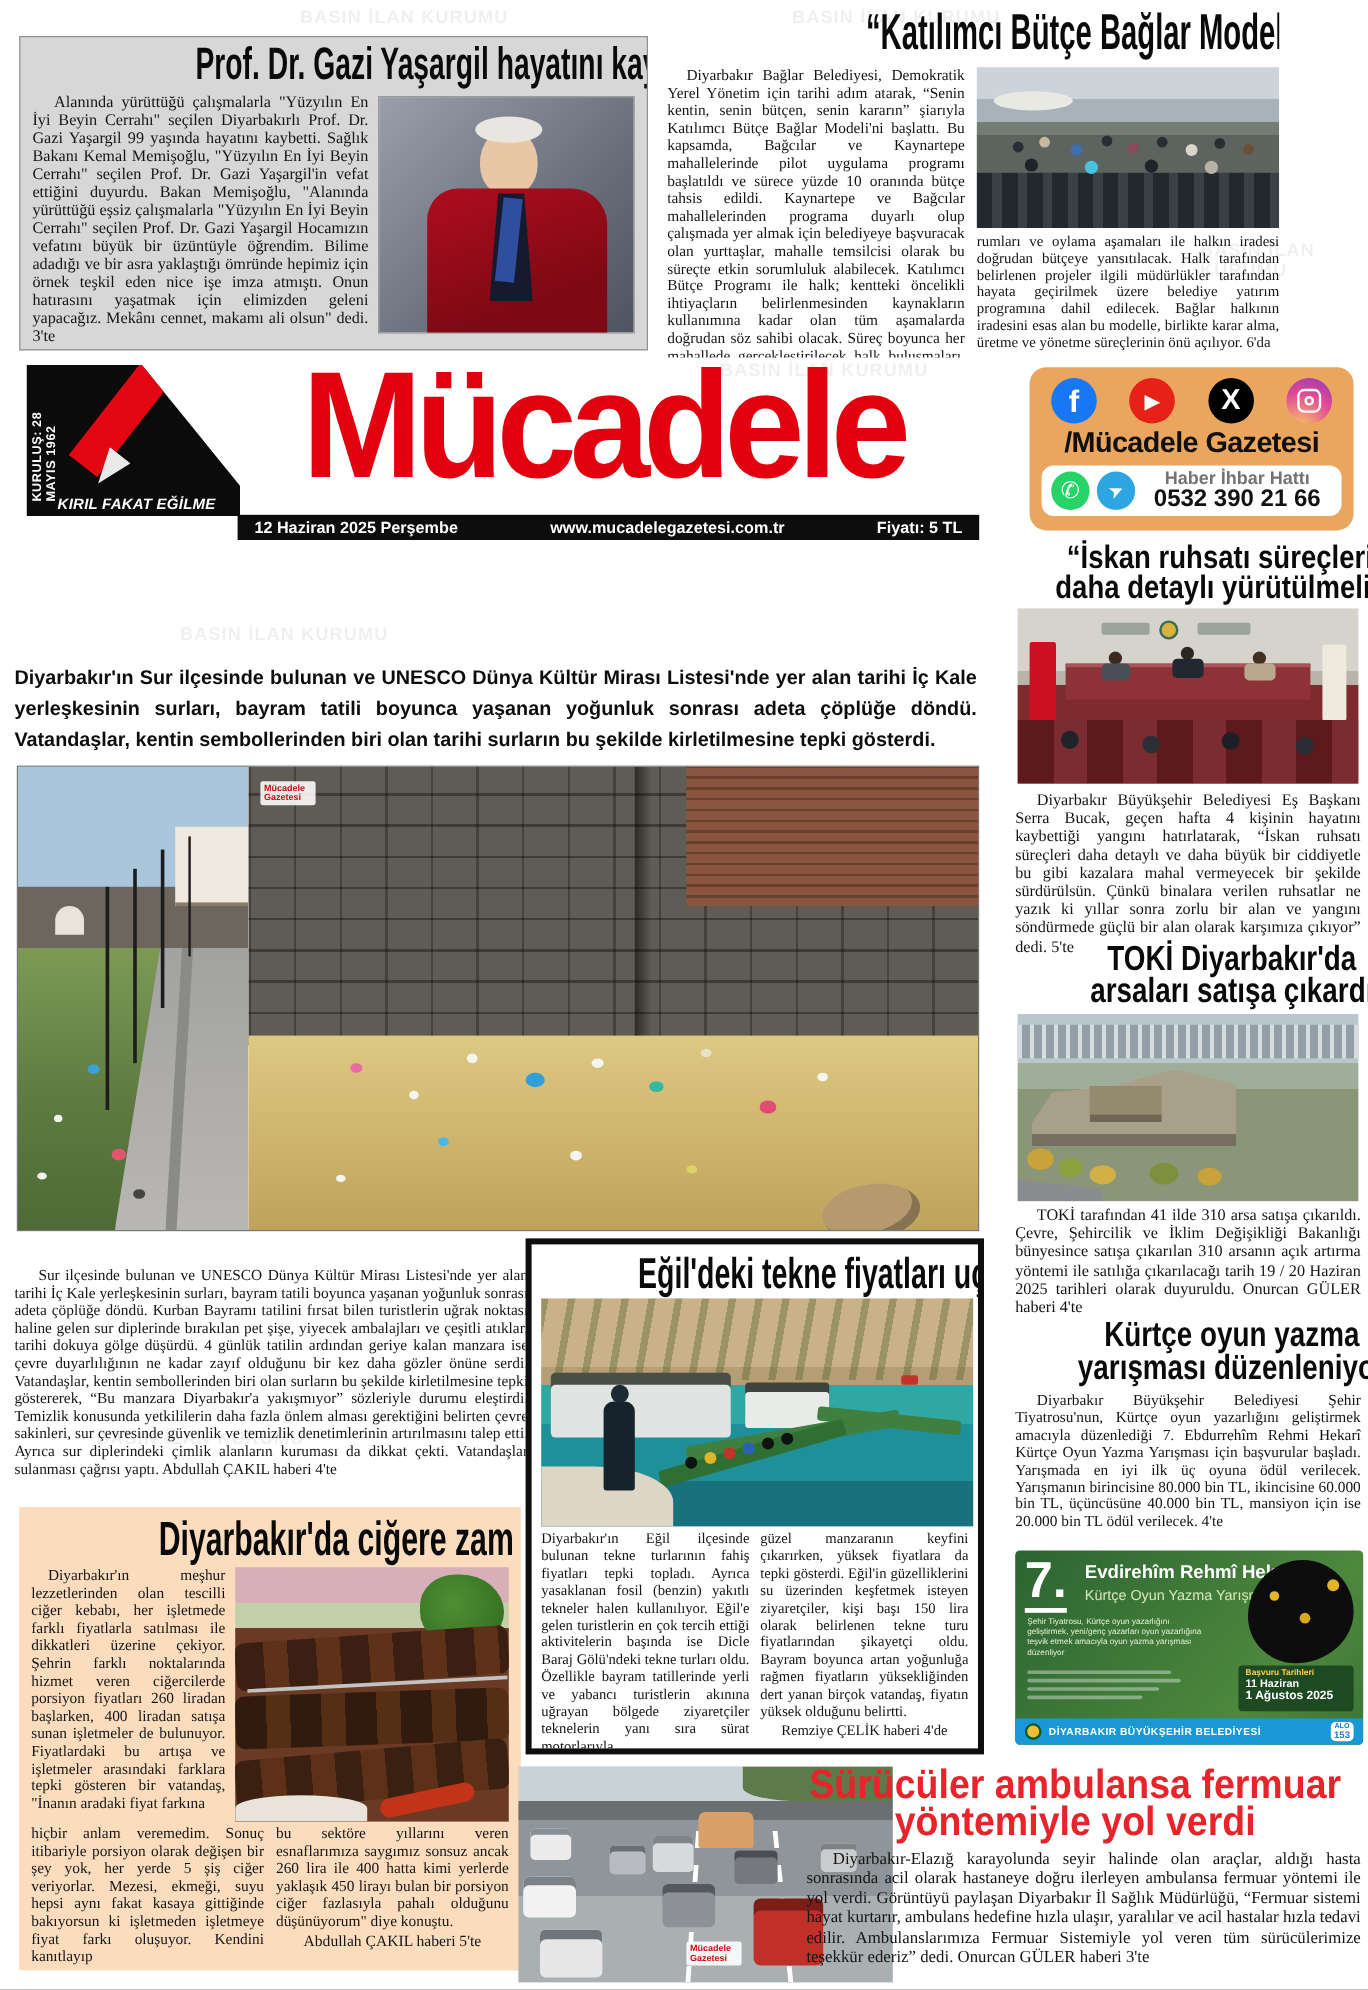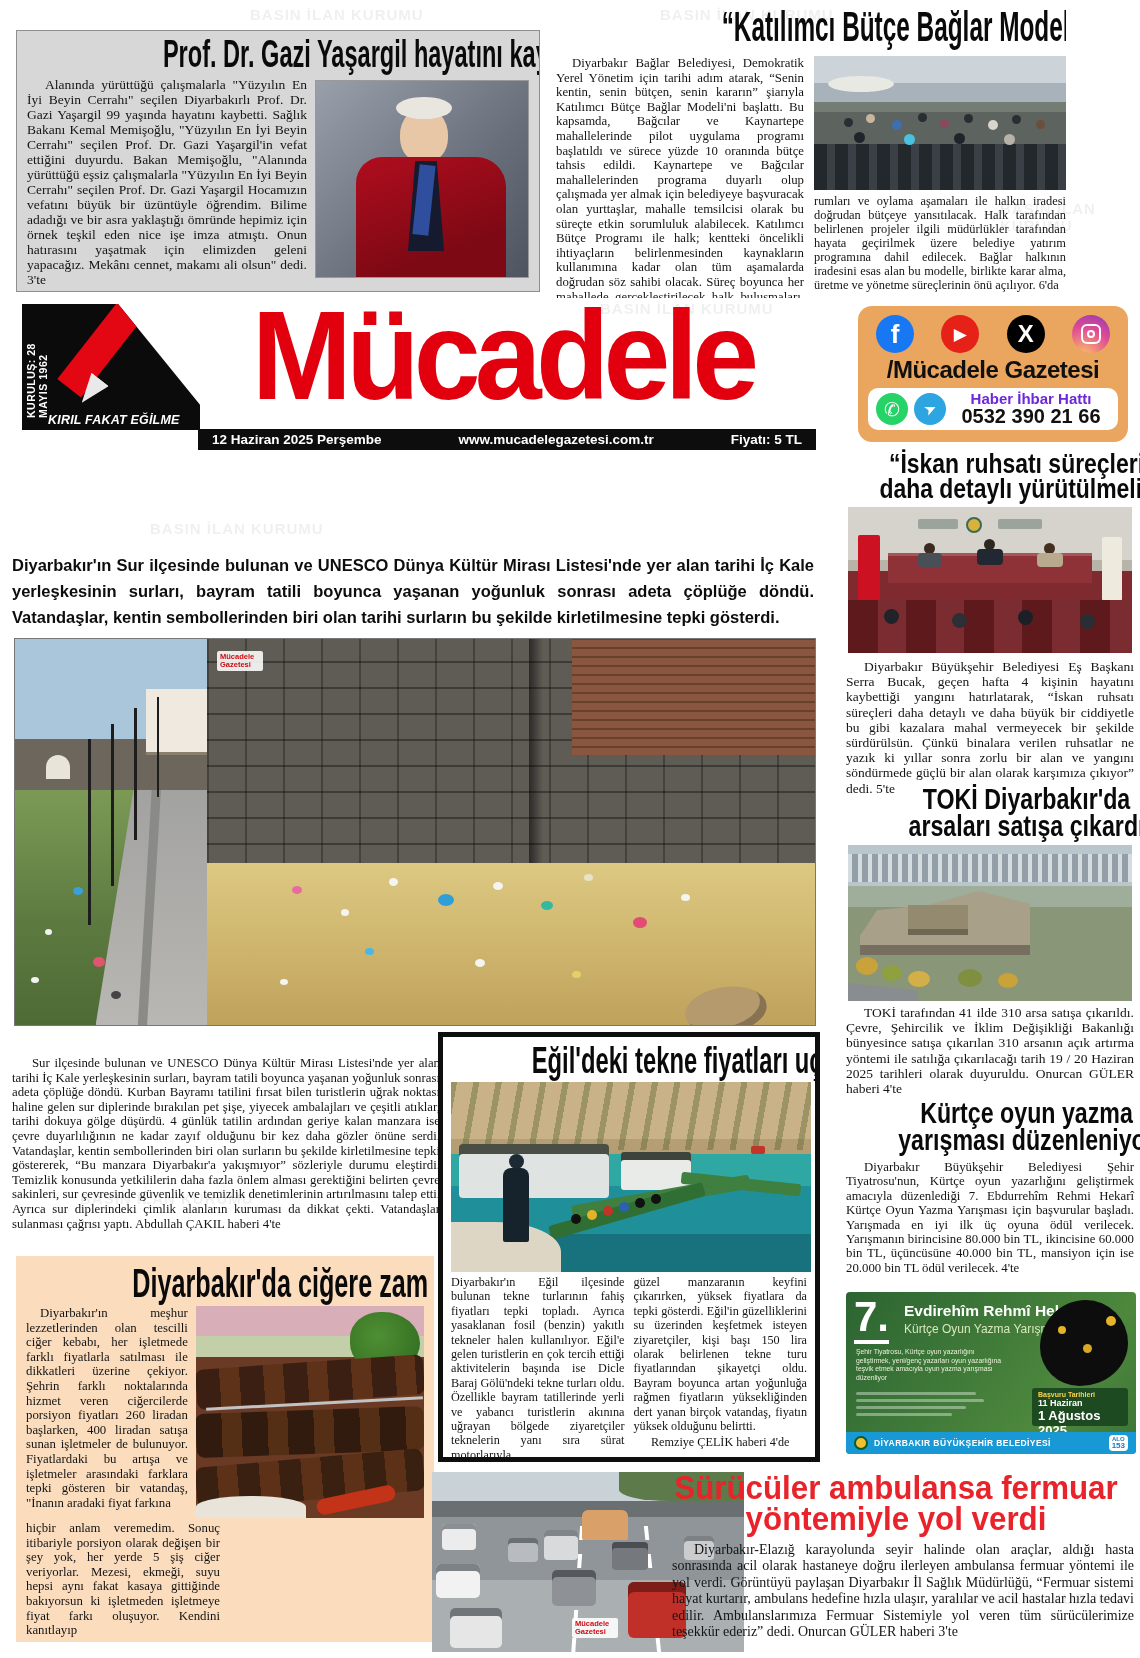--- a/index.html
+++ b/index.html
@@ -163,21 +163,21 @@
     </div>
     <div class="handle s b">/Mücadele Gazetesi</div>
     <div class="pill">
       <div class="cir" style="width:32px;height:32px;background:#25d366;font-size:19px">
           <span>✆</span>
         </div>
       <div class="cir" style="width:32px;height:32px;background:#2ca5e0;font-size:15px">
           <span style="transform:rotate(-25deg)">➤</span>
         </div>
       <div class="txt">
-        <div class="s b" style="font-size:15px;color:#6d28d9">Haber İhbar Hattı</div>
+        <div class="s b" style="font-size:15px;color:#737373">Haber İhbar Hattı</div>
         <div class="s b" style="font-size:20px;color:#111">0532 390 21 66</div>
       </div>
     </div>
   </div>
 
   <div class="lede s b jt">Diyarbakır'ın Sur ilçesinde bulunan ve UNESCO Dünya Kültür Mirası Listesi'nde yer alan tarihi İç Kale yerleşkesinin surları, bayram tatili boyunca yaşanan yoğunluk sonrası adeta çöplüğe döndü. Vatandaşlar, kentin sembollerinden biri olan tarihi surların bu şekilde kirletilmesine tepki gösterdi.</div>
 
   <div class="ph" style="left:14px;top:638px;width:802px;height:388px;display:flex;border:1px solid #777">
 
     <div style="position:relative;width:192px;height:100%;overflow:hidden">
@@ -241,20 +241,24 @@
         <div class="abs" style="left:0;top:56px;width:100%;height:40px;background:repeating-linear-gradient(90deg,#3a1f12 0 24px,#5d3219 24px 44px);border-radius:8px;transform:rotate(-4deg)"></div>
         <div class="abs" style="left:0;top:104px;width:100%;height:44px;background:repeating-linear-gradient(90deg,#311a0e 0 26px,#552e16 26px 46px);border-radius:8px;transform:rotate(-2deg)"></div>
         <div class="abs" style="left:0;top:152px;width:100%;height:42px;background:repeating-linear-gradient(90deg,#3a2010 0 22px,#5d3118 22px 42px);border-radius:8px;transform:rotate(-5deg)"></div>
         <div class="abs" style="left:10px;top:96px;width:95%;height:3px;background:#c2c2c2;transform:rotate(-3deg)"></div>
         <div class="abs" style="left:120px;bottom:10px;width:80px;height:16px;background:#c23318;border-radius:8px;transform:rotate(-12deg)"></div>
         <div class="abs" style="left:0;bottom:0;width:110px;height:22px;background:#e9e4da;border-radius:50% 50% 0 0"></div>
       </div>
     </div>
     <div class="lower">
       <div class="jt">hiçbir anlam veremedim. Sonuç itibariyle porsiyon olarak değişen bir şey yok, her yerde 5 şiş ciğer veriyorlar. Mezesi, ekmeği, suyu hepsi aynı fakat kasaya gittiğinde bakıyorsun ki işletmeden işletmeye fiyat farkı oluşuyor. Kendini kanıtlayıp</div>
+      <div>
+        <div class="jt">bu sektöre yıllarını veren esnaflarımıza saygımız sonsuz ancak 260 lira ile 400 hatta kimi yerlerde yaklaşık 450 lirayı bulan bir porsiyon ciğer fazlasıyla pahalı olduğunu düşünüyorum" diye konuştu.</div>
+        <div class="ctr" style="font-size:13px;margin-top:2px">Abdullah ÇAKIL haberi 5'te</div>
+      </div>
     </div>
   </div>
 
   <div class="egil">
     <div class="ctr" style="height:42px">
       <span class="hl nw" style="font-size:36px;transform:scaleX(.66);margin-top:3px">Eğil'deki tekne fiyatları uçtu</span>
     </div>
     <div class="ph" style="position:relative;width:360px;height:190px;background:linear-gradient(#c9b288 0 30%,#b59e74 30% 38%,#2fa8a4 38% 55%,#1f9099 55% 80%,#17727e 80% 100%)">
       <div class="abs" style="left:0;top:0;width:100%;height:36%;background:repeating-linear-gradient(100deg,rgba(70,90,40,.35) 0 6px,transparent 6px 22px)"></div>
       <div class="abs" style="left:8px;top:72px;width:150px;height:44px;background:#dfe4e2;border-radius:4px;box-shadow:0 -10px 0 #4a4f46"></div>
@@ -342,21 +346,21 @@
     <div class="abs" style="left:10px;top:56px;width:150px;font-size:6.8px;line-height:8.5px;color:#e8f0d8">Şehir Tiyatrosu, Kürtçe oyun yazarlığını geliştirmek, yeni/genç yazarları oyun yazarlığına teşvik etmek amacıyla oyun yazma yarışması düzenliyor</div>
     <div class="abs" style="right:8px;top:8px;width:88px;height:86px;background:#0d0d0d;border-radius:52% 48% 55% 45%/55% 50% 50% 45%"></div>
     <div>
       <div class="dot" style="right:20px;top:24px;width:10px;height:10px;background:#e3b428"></div>
       <div class="dot" style="right:44px;top:52px;width:9px;height:9px;background:#d8a820"></div>
       <div class="dot" style="right:70px;top:34px;width:8px;height:8px;background:#e3b428"></div>
     </div>
     <div class="abs" style="right:8px;top:96px;width:96px;height:38px;background:#1e4a22;border-radius:3px;padding:3px 6px">
       <div class="b" style="font-size:7px;color:#ffd24a">Başvuru Tarihleri</div>
       <div class="b" style="font-size:9px">11 Haziran</div>
-      <div class="b" style="font-size:13px">1 Ağustos 2025</div>
+      <div class="b" style="font-size:10px">1 Ağustos 2025</div>
     </div>
     <div class="abs" style="left:10px;top:96px;width:130px">
       <div class="addr" style="width:120px"></div>
       <div class="addr" style="width:128px"></div>
       <div class="addr" style="width:110px"></div>
       <div class="addr" style="width:96px"></div>
     </div>
     <div class="abs" style="left:0;bottom:0;width:100%;height:22px;background:#1899d5;display:flex;align-items:center;gap:6px;padding:0 8px">
       <div class="dot" style="position:static;width:14px;height:14px;background:#f0c030;border:2px solid #0d5a2c"></div>
       <div class="b" style="font-size:8.5px;letter-spacing:.4px;flex:1">DİYARBAKIR BÜYÜKŞEHİR BELEDİYESİ</div>

